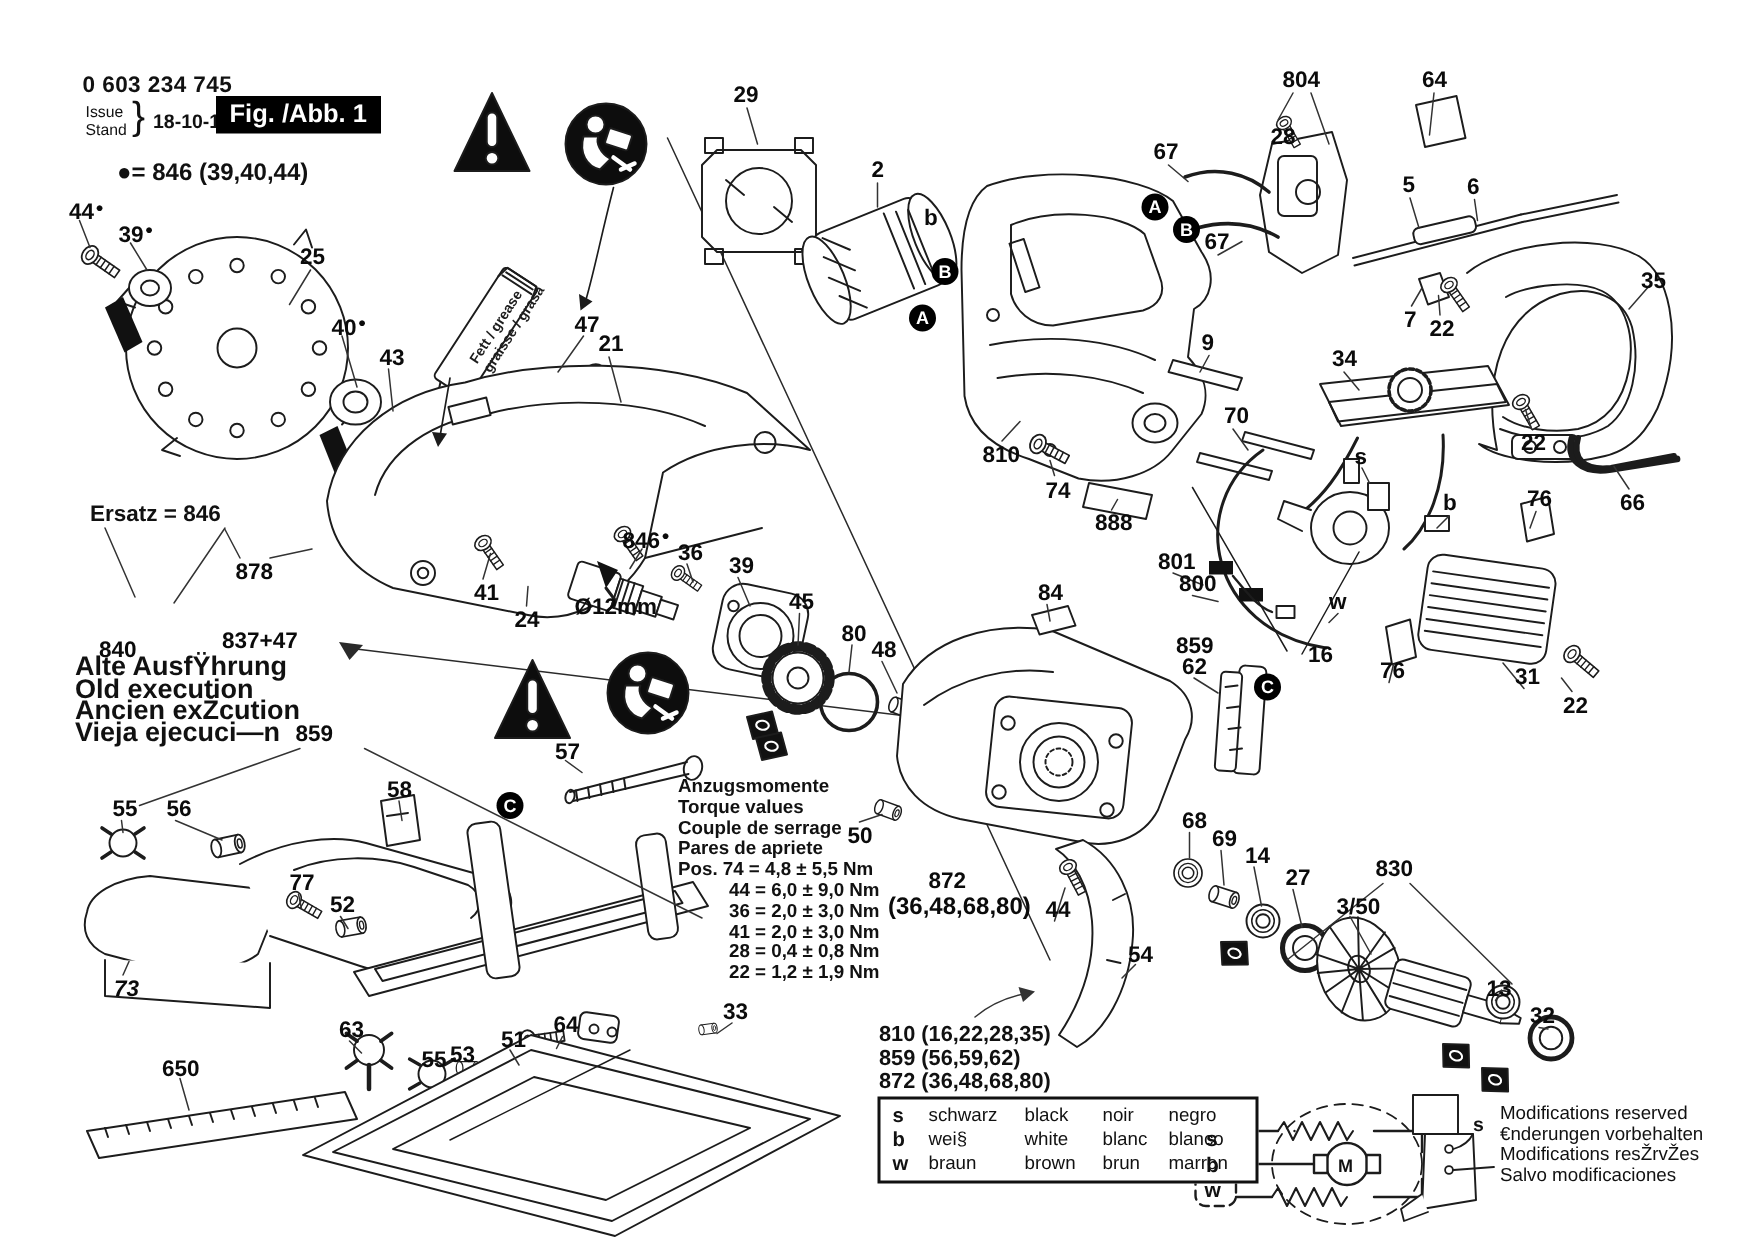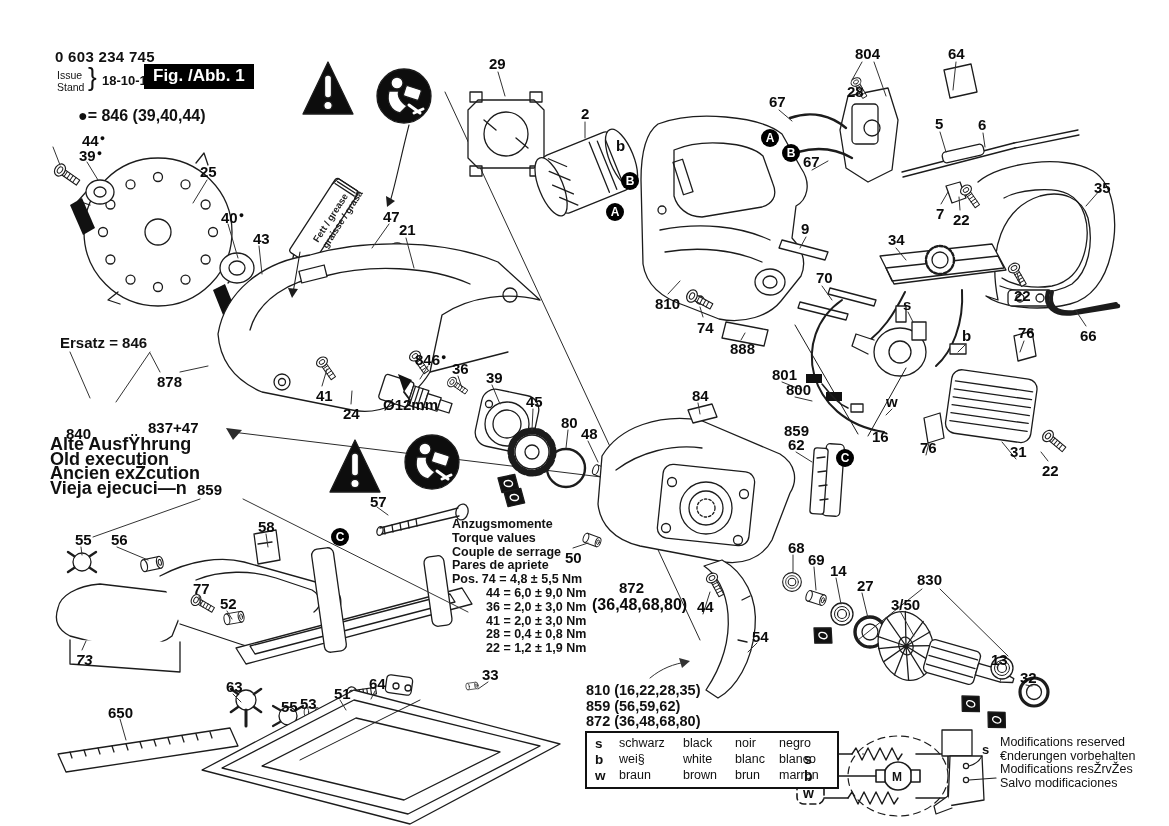--- a/index.html
+++ b/index.html
@@ -497,21 +497,21 @@
 
   <svg width="1169" height="826" viewBox="0 0 1169 826" style="pointer-events:none;">
     <text x="804" y="764" font-size="14" font-weight="700" fill="#111">s</text>
     <text x="804" y="781" font-size="14" font-weight="700" fill="#111">b</text>
     <text x="803" y="798" font-size="14" font-weight="700" fill="#111">w</text>
     <text x="892" y="781" font-size="12" font-weight="700" fill="#111">M</text>
     <text x="982" y="754" font-size="13" font-weight="700" fill="#111">s</text>
   </svg>
 
   <div id="labels" class="abs" style="left:0;top:0;width:1169px;height:826px;pointer-events:none;">
-      <div class="plabel" style="left: 46px; top: 131px; margin-left: 36px;">44<span class="dot">●</span></div>
+      <div class="plabel" style="left: 46px; top: 131px;">44<span class="dot">●</span></div>
       <div class="plabel" style="left: 79px; top: 146px;">39<span class="dot">●</span></div>
       <div class="plabel" style="left: 200px; top: 164px;">25</div>
       <div class="plabel" style="left: 221px; top: 208px;">40<span class="dot">●</span></div>
       <div class="plabel" style="left: 253px; top: 231px;">43</div>
       <div class="plabel" style="left: 383px; top: 209px;">47</div>
       <div class="plabel" style="left: 399px; top: 222px;">21</div>
       <div class="plabel" style="left: 489px; top: 56px;">29</div>
       <div class="plabel" style="left: 581px; top: 106px;">2</div>
       <div class="plabel" style="left: 616px; top: 138px;">b</div>
       <div class="plabel circ" style="left: 621px; top: 172px;">B</div>

